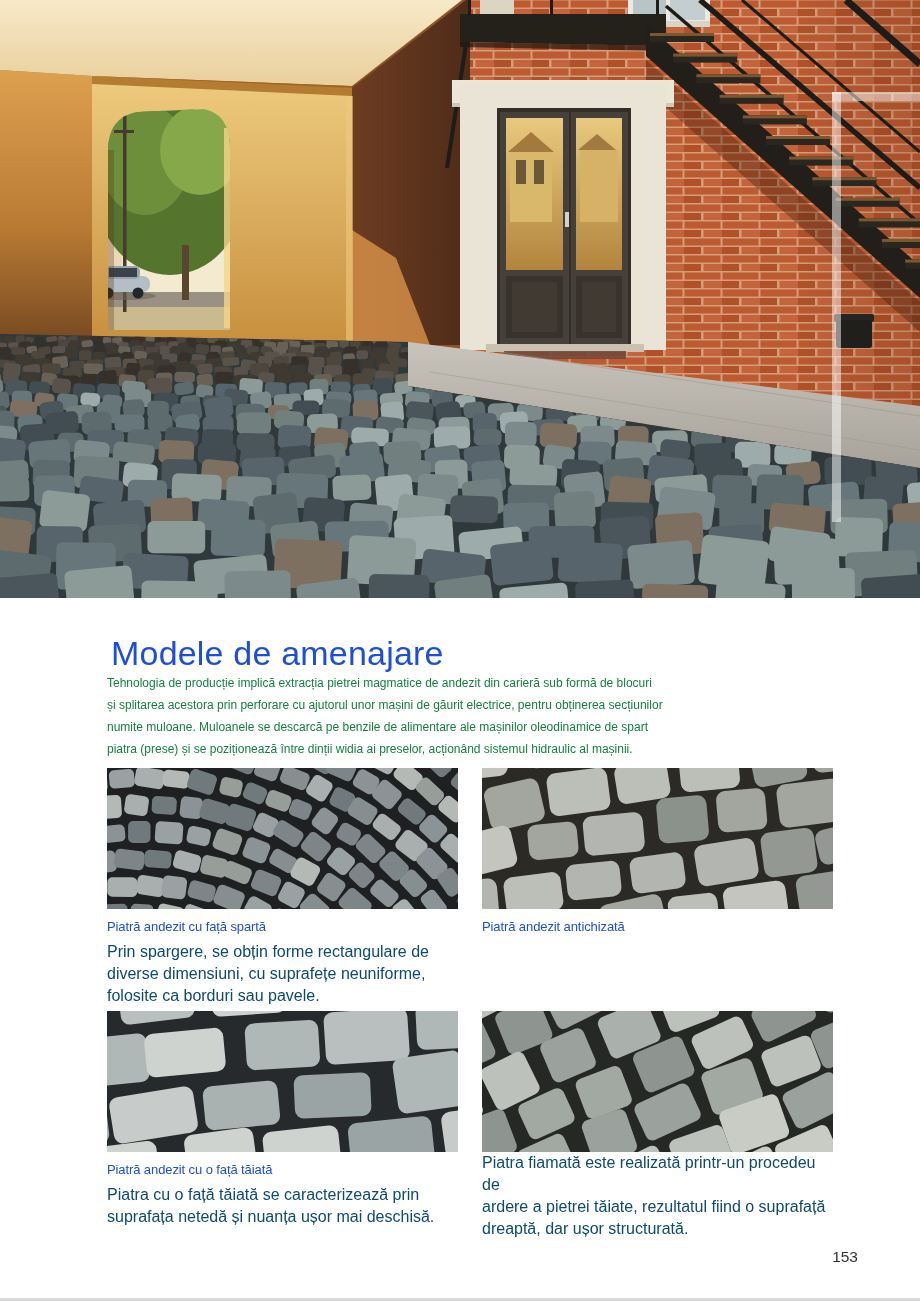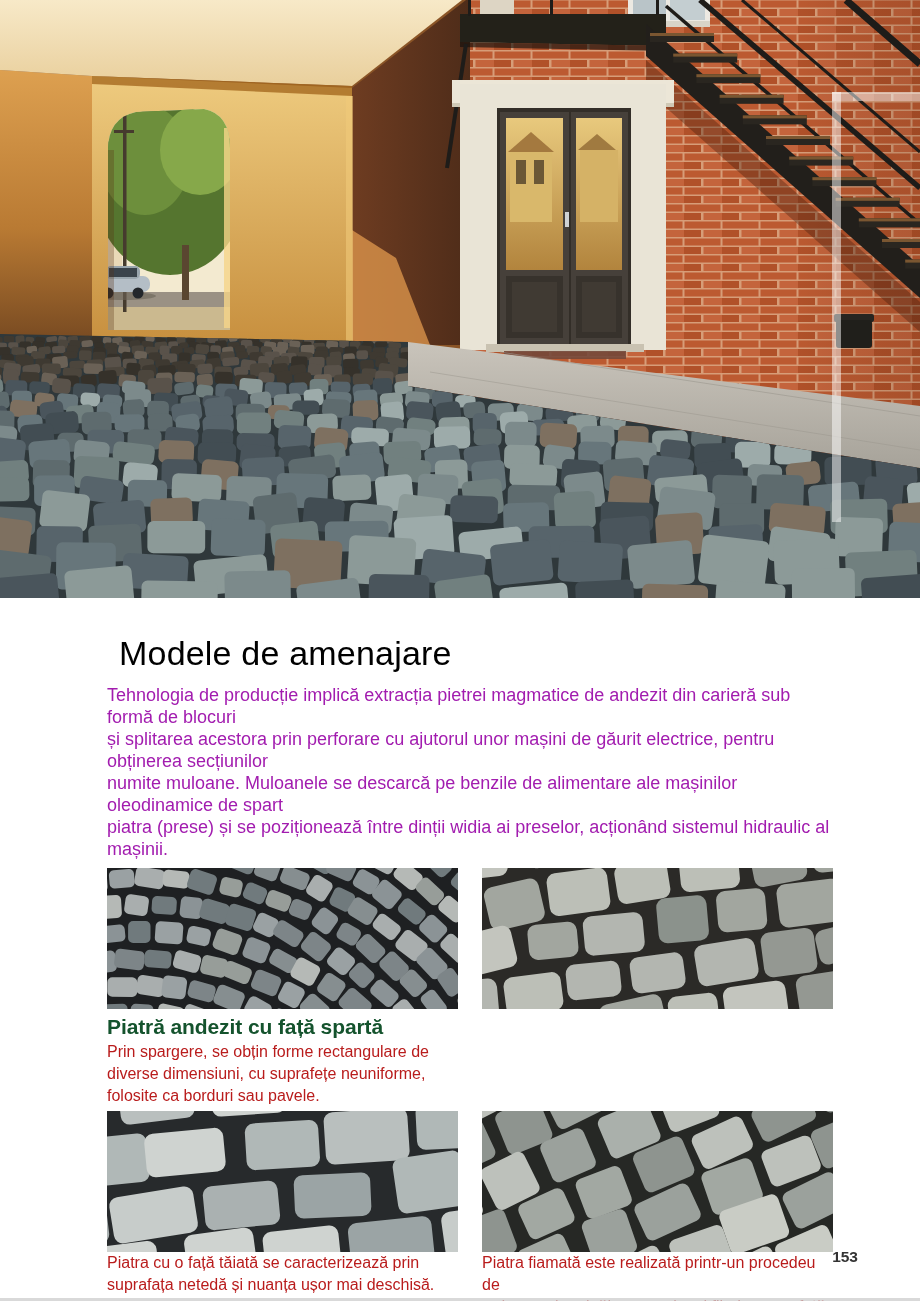--- a/index.html
+++ b/index.html
@@ -4,41 +4,41 @@
 <style>
   html,body{margin:0;padding:0;}
   body{
     width:920px;height:1301px;position:relative;background:#ffffff;
     font-family:"Liberation Sans",sans-serif;color:#3a3a3a;overflow:hidden;
   }
   .hero{position:relative;width:920px;height:598px;overflow:hidden;background:#8a5426;}
   .hero svg{display:block;}
   .content{position:absolute;left:107px;top:598px;width:726px;}
   h1.page-title{
-    margin:36px 0 0 12px;font-size:34px;line-height:38px;font-weight:400;
-    color:#000000;letter-spacing:.2px;
+    margin:36px 0 0 4px;font-size:34px;line-height:38px;font-weight:400;
+    color:#1d4ed8;letter-spacing:.2px;
   }
   p.intro{
-    margin:12px 0 8px 0;font-size:18px;line-height:22px;color:#a21caf;
+    margin:0 0 8px 0;font-size:12px;line-height:22px;color:#15803d;
     white-space:pre-line;
   }
   .grid{
     display:grid;grid-template-columns:351px 351px;column-gap:24px;row-gap:4px;
   }
   .card{width:351px;}
   .thumb{width:351px;height:141px;display:block;background:#2a2a2a;}
   .card h3{
-    margin:8px 0 5px 0;font-size:21px;line-height:19px;font-weight:700;color:#14532d;
+    margin:8px 0 5px 0;font-size:13px;line-height:19px;font-weight:400;color:#1d4ed8;
     letter-spacing:-.1px;
   }
   .card p{
-    margin:0;font-size:16px;line-height:22px;color:#b91c1c;white-space:pre-line;
+    margin:0;font-size:16px;line-height:22px;color:#0c4a6e;white-space:pre-line;
   }
   .page-number{
-    position:absolute;top:1248px;right:62px;font-size:15.5px;font-weight:700;color:#333333;
+    position:absolute;top:1248px;right:62px;font-size:15.5px;font-weight:400;color:#333333;
   }
   .bottom-edge{
     position:absolute;left:0;bottom:0;width:920px;height:3px;background:#cccccc;opacity:.75;
   }
 </style>
 </head>
 <body>
 
 <div class="hero">
 <svg id="hero-svg" width="920" height="598" viewBox="0 0 920 598">
@@ -838,20 +838,21 @@
             <rect x="-32.3" y="-22.6" width="64.6" height="45.2" rx="9.0" fill="#a2a69f" transform="translate(-90.0 194.5) rotate(2.8)"></rect>
             <rect x="-27.4" y="-17.5" width="54.9" height="35.0" rx="9.0" fill="#949892" transform="translate(-20.8 198.1) rotate(-1.9)"></rect>
             <rect x="-25.3" y="-23.1" width="50.6" height="46.1" rx="9.0" fill="#8b928c" transform="translate(47.5 196.7) rotate(0.7)"></rect>
             <rect x="-32.0" y="-20.9" width="64.1" height="41.8" rx="9.0" fill="#a2a69f" transform="translate(113.1 197.1) rotate(-2.6)"></rect>
             <rect x="-31.7" y="-17.3" width="63.5" height="34.6" rx="9.0" fill="#c3c5be" transform="translate(178.4 196.9) rotate(-4.7)"></rect>
             <rect x="-28.7" y="-19.5" width="57.4" height="39.1" rx="9.0" fill="#a2a69f" transform="translate(247.0 196.9) rotate(4.9)"></rect>
             <rect x="-31.8" y="-17.9" width="63.6" height="35.7" rx="9.0" fill="#b3b6b0" transform="translate(311.5 194.7) rotate(0.5)"></rect>
             <rect x="-25.8" y="-18.3" width="51.6" height="36.6" rx="9.0" fill="#b3b6b0" transform="translate(379.2 194.7) rotate(4.6)"></rect>
           </g>
         </svg>
+      <h3>Piatră andezit antichizată</h3>
     </div>
     <div class="card">
       <svg id="p2" class="thumb" width="351" height="141" viewBox="0 0 351 141">
           <rect width="351" height="141" fill="#272a2c"></rect>
           <g transform="rotate(-6 175 70)">
             <rect x="-42.8" y="-26.2" width="85.5" height="52.3" rx="9.0" fill="#c7ccca" transform="translate(-90.0 -79.7) rotate(-3.4)"></rect>
             <rect x="-40.9" y="-27.4" width="81.9" height="54.9" rx="9.0" fill="#aab1b1" transform="translate(5.4 -81.2) rotate(3.2)"></rect>
             <rect x="-43.8" y="-27.9" width="87.5" height="55.8" rx="9.0" fill="#9ba4a5" transform="translate(100.6 -81.4) rotate(0.9)"></rect>
             <rect x="-37.0" y="-27.8" width="73.9" height="55.6" rx="9.0" fill="#cfd3d0" transform="translate(183.8 -82.1) rotate(-1.9)"></rect>
             <rect x="-41.3" y="-27.7" width="82.6" height="55.5" rx="9.0" fill="#c7ccca" transform="translate(274.6 -79.7) rotate(1.2)"></rect>
@@ -885,20 +886,21 @@
             <rect x="-40.8" y="-27.3" width="81.6" height="54.6" rx="9.0" fill="#c7ccca" transform="translate(370.6 144.3) rotate(-1.9)"></rect>
             <rect x="-44.4" y="-24.5" width="88.9" height="49.1" rx="9.0" fill="#c7ccca" transform="translate(-134.0 201.0) rotate(2.3)"></rect>
             <rect x="-34.8" y="-25.2" width="69.6" height="50.5" rx="9.0" fill="#9ba4a5" transform="translate(-47.4 201.0) rotate(-1.3)"></rect>
             <rect x="-36.7" y="-24.2" width="73.3" height="48.4" rx="9.0" fill="#cfd3d0" transform="translate(49.5 198.3) rotate(-0.5)"></rect>
             <rect x="-45.2" y="-24.0" width="90.3" height="47.9" rx="9.0" fill="#c7ccca" transform="translate(139.7 201.1) rotate(0.7)"></rect>
             <rect x="-41.2" y="-23.3" width="82.4" height="46.7" rx="9.0" fill="#cfd3d0" transform="translate(226.3 198.5) rotate(-0.9)"></rect>
             <rect x="-40.0" y="-27.9" width="80.0" height="55.7" rx="9.0" fill="#9ba4a5" transform="translate(311.9 198.1) rotate(-1.8)"></rect>
             <rect x="-41.0" y="-26.4" width="82.0" height="52.8" rx="9.0" fill="#9ba4a5" transform="translate(396.9 197.9) rotate(-2.9)"></rect>
           </g>
         </svg>
+      <h3>Piatră andezit cu o față tăiată</h3>
       <p>Piatra cu o față tăiată se caracterizează prin
 suprafața netedă și nuanța ușor mai deschisă.</p>
     </div>
     <div class="card">
       <svg id="p3" class="thumb" width="351" height="141" viewBox="0 0 351 141">
           <rect width="351" height="141" fill="#262825"></rect>
           <g transform="rotate(-23 175 70)">
             <rect x="-24.1" y="-17.7" width="48.3" height="35.4" rx="7.0" fill="#8e948f" transform="translate(-90.0 -78.3) rotate(2.4)"></rect>
             <rect x="-26.0" y="-20.8" width="51.9" height="41.7" rx="7.0" fill="#9ba19c" transform="translate(-26.8 -79.9) rotate(2.1)"></rect>
             <rect x="-29.9" y="-22.2" width="59.8" height="44.4" rx="7.0" fill="#bdc1bb" transform="translate(30.4 -77.6) rotate(-3.9)"></rect>

